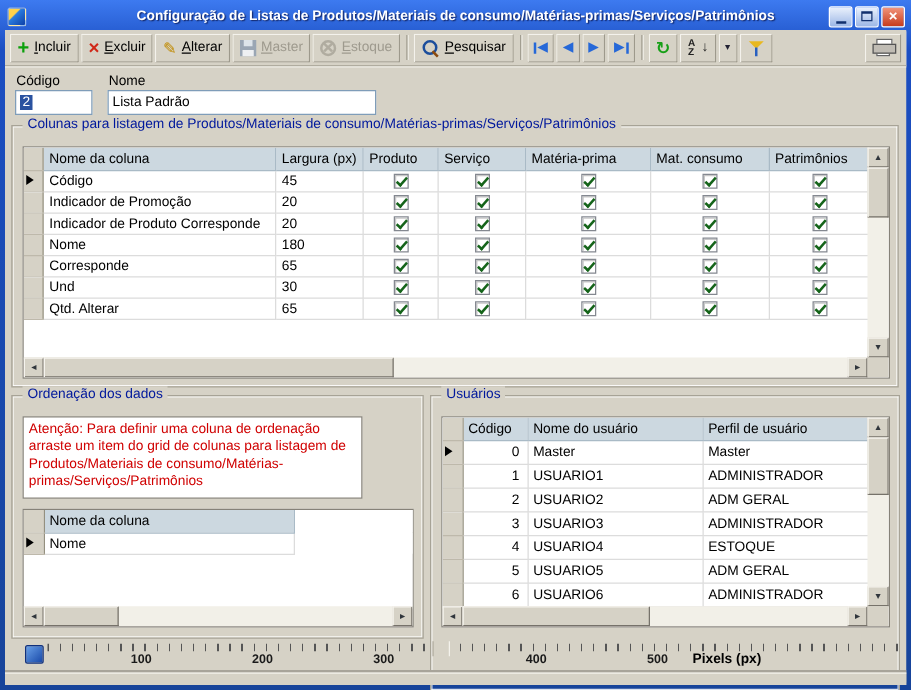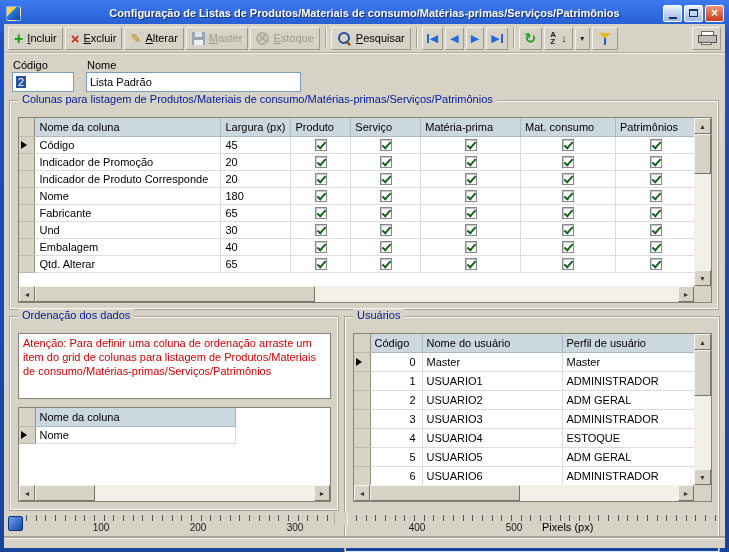--- a/index.html
+++ b/index.html
@@ -118,34 +118,34 @@
   #lbl-codigo { left:9px; top:35px; } #inp-codigo { left:8px; top:48px; width:62px; height:20px; }
   #lbl-nome { left:83px; top:35px; } #inp-nome { left:82px; top:48px; width:215px; height:20px; }
 
   #grp-columns { left:5px; top:76px; width:710px; height:210px; }
   #grid-columns { left:8px; top:16px; width:694px; height:186px; }
   #grid-columns .twrap { right:17px; bottom:16px; width:677px; height:170px; }
   #grid-columns .vscroll { bottom:16px; } #grid-columns .hscroll { right:17px; }
   #vt-cols { top:16px; height:40px; } #ht-cols { left:16px; width:280px; }
 
   #grp-order { left:5px; top:292px; width:330px; height:195px; }
-  #warn-box { position:absolute; left:8px; top:16px; width:313px; height:66px; background:#fff;
+  #warn-box { position:absolute; left:8px; top:16px; width:272px; height:66px; background:#fff;
               border:1px solid #868278; padding:2px 4px; color:#d00000; line-height:14px; overflow:hidden; }
   #grid-order { left:8px; top:90px; width:313px; height:95px; }
   #grid-order .twrap { width:313px; height:79px; }
   #grid-order .hscroll { right:0; } #ht-ord { left:16px; width:60px; }
 
   #grp-users { left:340px; top:292px; width:376px; height:237px; }
   #grid-users { left:8px; top:16px; width:359px; height:169px; }
   #grid-users .twrap { width:342px; height:153px; }
   #grid-users .vscroll { bottom:16px; } #grid-users .hscroll { right:17px; }
   #vt-usr { top:16px; height:46px; } #ht-usr { left:16px; width:150px; }
 
   
-  #ruler { position:absolute; left:0; right:0; top:489px; height:25px; }
+  #ruler { position:absolute; left:12px; right:0; top:489px; height:25px;font-weight:bold; }
   .ruler-icon { position:absolute; left:4px; top:3px; width:15px; height:15px; border-radius:2px;
                 background:linear-gradient(135deg,#68a0e8,#1848a8); border:1px solid #10307c; }
   .ruler-ticks { position:absolute; left:22px; right:6px; top:2px; height:6px;
                  background:repeating-linear-gradient(90deg,#555 0 1px,transparent 1px 9.7px); }
   .ruler-gap { position:absolute; left:330px; width:14px; top:0; height:12px; background:#d6d2c6; border-left:1px solid #b4b0a3; border-right:1px solid #f4f2ec; }
   .rlabel { position:absolute; top:9px; font-size:10px; color:#1a1a1a; transform:translateX(-50%); }
   .pixels-label { position:absolute; left:538px; top:8px; color:#000; }
 
   #statusbar { position:absolute; left:0; right:0; bottom:0; height:10px; border-top:1px solid #f4f2ec;
                box-shadow:0 -2px 0 #a8a49a; background:#d6d2c6; }
@@ -298,42 +298,32 @@
                   <td>Nome</td>
                   <td>180</td>
                   <td class="chk"><span class="cb on"></span></td>
                   <td class="chk"><span class="cb on"></span></td>
                   <td class="chk"><span class="cb on"></span></td>
                   <td class="chk"><span class="cb on"></span></td>
                   <td class="chk"><span class="cb on"></span></td>
                 </tr>
                 <tr>
                   <td class="mk"></td>
-                  <td>Fabricante</td>
+                  <td>Corresponde</td>
                   <td>65</td>
                   <td class="chk"><span class="cb on"></span></td>
                   <td class="chk"><span class="cb on"></span></td>
                   <td class="chk"><span class="cb on"></span></td>
                   <td class="chk"><span class="cb on"></span></td>
                   <td class="chk"><span class="cb on"></span></td>
                 </tr>
                 <tr>
                   <td class="mk"></td>
                   <td>Und</td>
                   <td>30</td>
-                  <td class="chk"><span class="cb on"></span></td>
-                  <td class="chk"><span class="cb on"></span></td>
-                  <td class="chk"><span class="cb on"></span></td>
-                  <td class="chk"><span class="cb on"></span></td>
-                  <td class="chk"><span class="cb on"></span></td>
-                </tr>
-                <tr>
-                  <td class="mk"></td>
-                  <td>Embalagem</td>
-                  <td>40</td>
                   <td class="chk"><span class="cb on"></span></td>
                   <td class="chk"><span class="cb on"></span></td>
                   <td class="chk"><span class="cb on"></span></td>
                   <td class="chk"><span class="cb on"></span></td>
                   <td class="chk"><span class="cb on"></span></td>
                 </tr>
                 <tr>
                   <td class="mk"></td>
                   <td>Qtd. Alterar</td>
                   <td>65</td>

